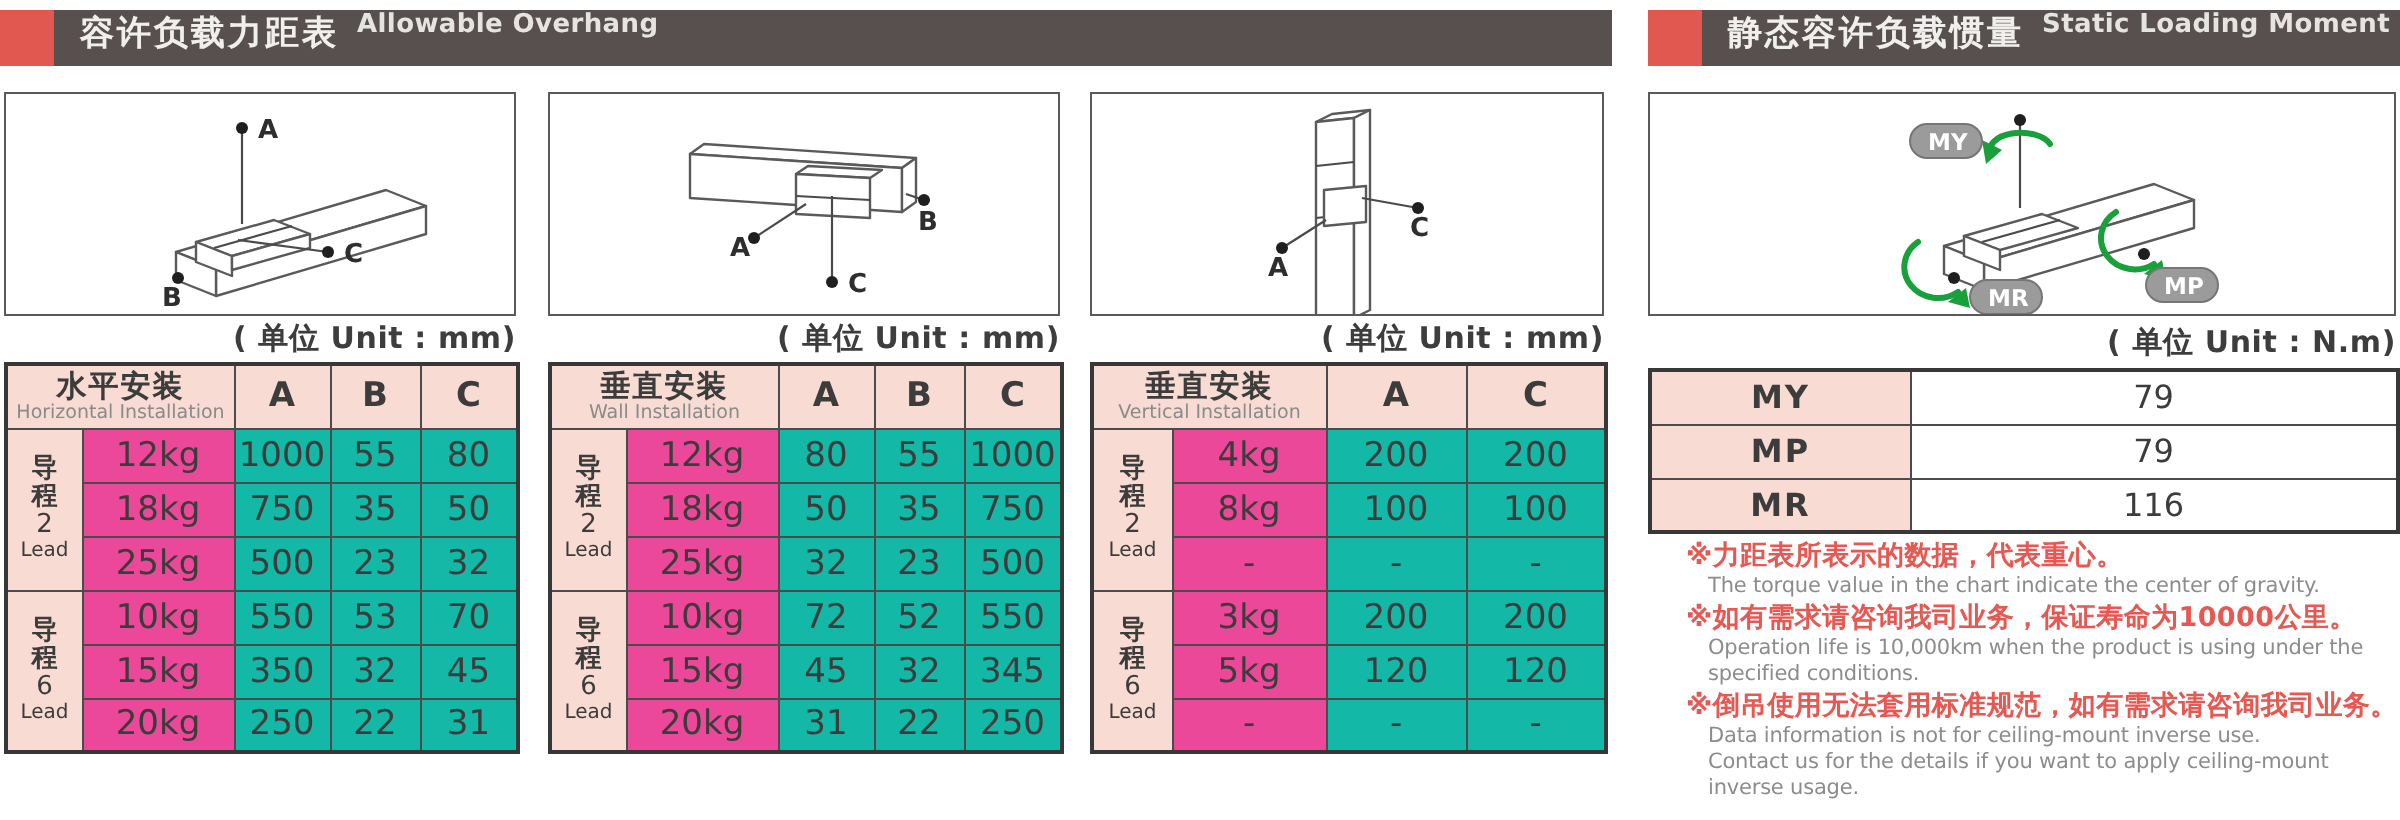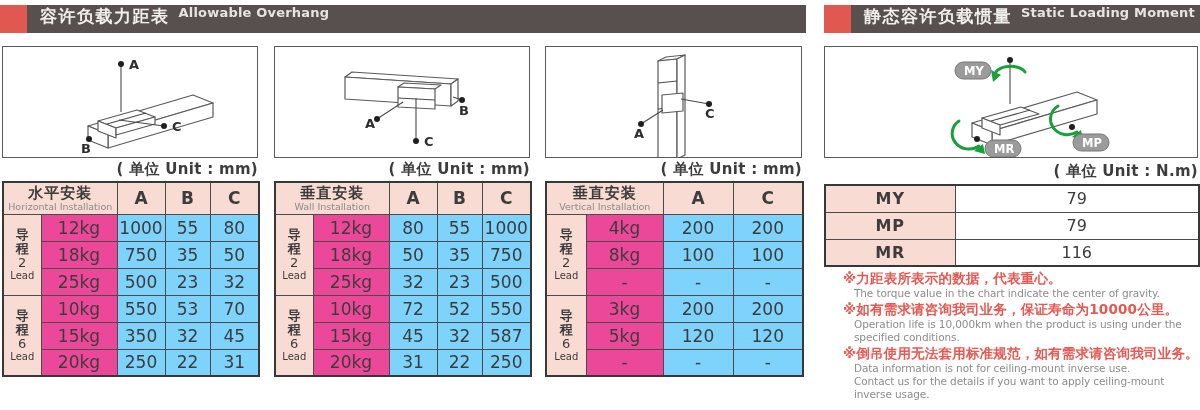--- a/index.html
+++ b/index.html
@@ -27,21 +27,21 @@
   .title-cell .zh { font-size:15px; font-weight:bold; line-height:16px; letter-spacing:1px; }
   .title-cell .en { font-size:9.5px; font-weight:normal; color:#8a8a8a; line-height:11px; }
   .col-head { font-size:17px; font-weight:600; }
   .spec tr.datarow { height:27px; }
   .lead-cell { background:#f8dcd3; }
   .lead-cell .stack { display:flex; flex-direction:column; align-items:center; justify-content:center; }
   .lead-cell .zh { font-size:13px; font-weight:bold; line-height:14px; }
   .lead-cell .num { font-size:13px; line-height:14px; }
   .lead-cell .en { font-size:10px; line-height:11px;text-align:center; }
   .load-cell { background:#ec4899; font-size:17px; font-weight:500; }
-  .val-cell { font-size:17px; background:#7dd3fc; }
+  .val-cell { font-size:17px; background:#14b8a6; }
 
   
   table.moment { position:absolute; left:824px; top:184px; width:374px; border-collapse:collapse; table-layout:fixed; border:2px solid #383838; background:#fff; }
   .moment td { border:1px solid #4b4b4b; text-align:center; vertical-align:middle; height:27px; color:#3c3c3c; }
   .moment .mlabel { background:#f8dcd3; font-weight:bold; font-size:16px; letter-spacing:1px; }
   .moment .mval { font-size:16px; }
 
   
   .notes { position:absolute; left:823px; top:270px; width:377px; }
   .note { margin-bottom:1px;margin-left:20px; }
@@ -296,21 +296,21 @@
           </td>
       <td class="load-cell">10kg</td>
       <td class="val-cell">72</td>
       <td class="val-cell">52</td>
       <td class="val-cell">550</td>
     </tr>
     <tr class="datarow">
       <td class="load-cell">15kg</td>
       <td class="val-cell">45</td>
       <td class="val-cell">32</td>
-      <td class="val-cell">587</td>
+      <td class="val-cell">345</td>
     </tr>
     <tr class="datarow">
       <td class="load-cell">20kg</td>
       <td class="val-cell">31</td>
       <td class="val-cell">22</td>
       <td class="val-cell">250</td>
     </tr>
   </tbody>
     </table>
 

